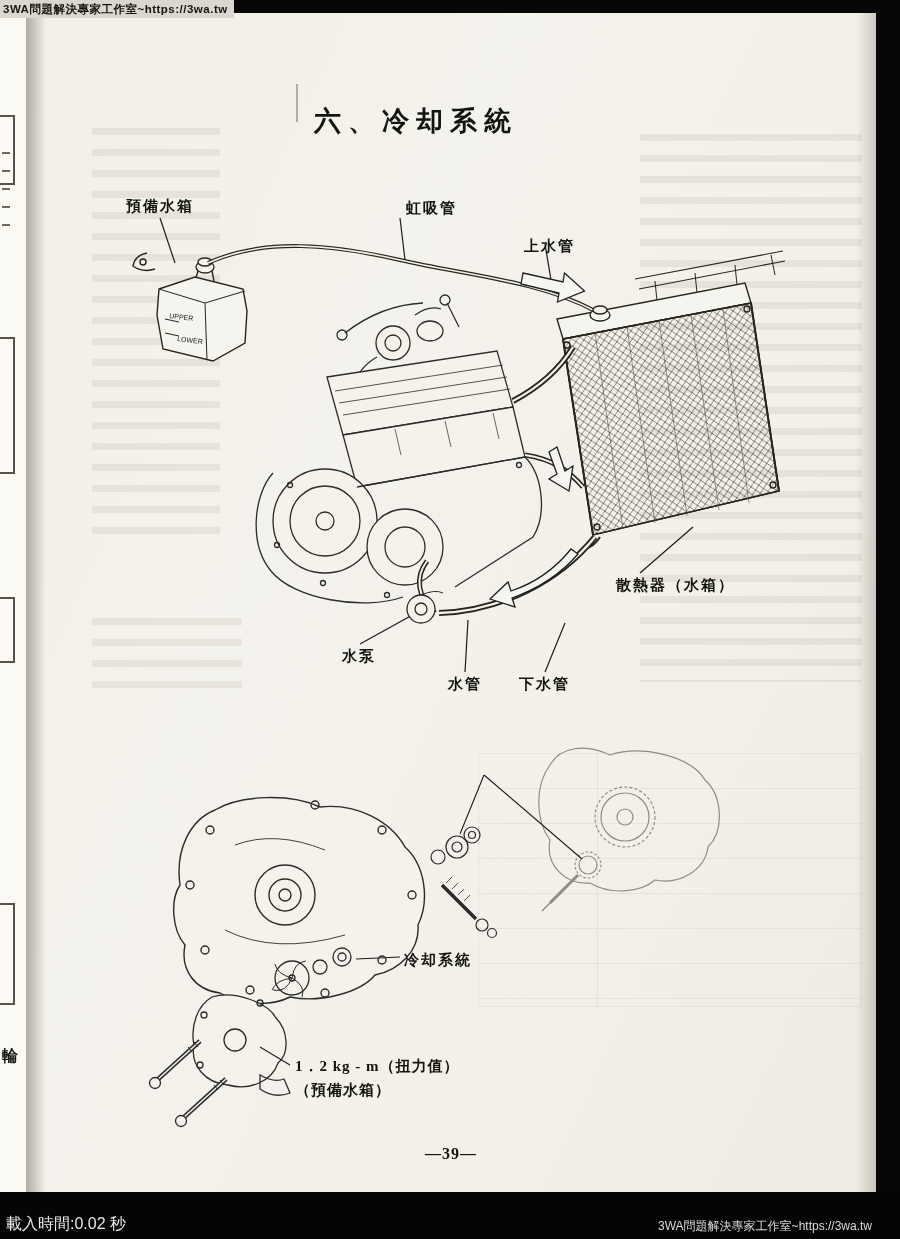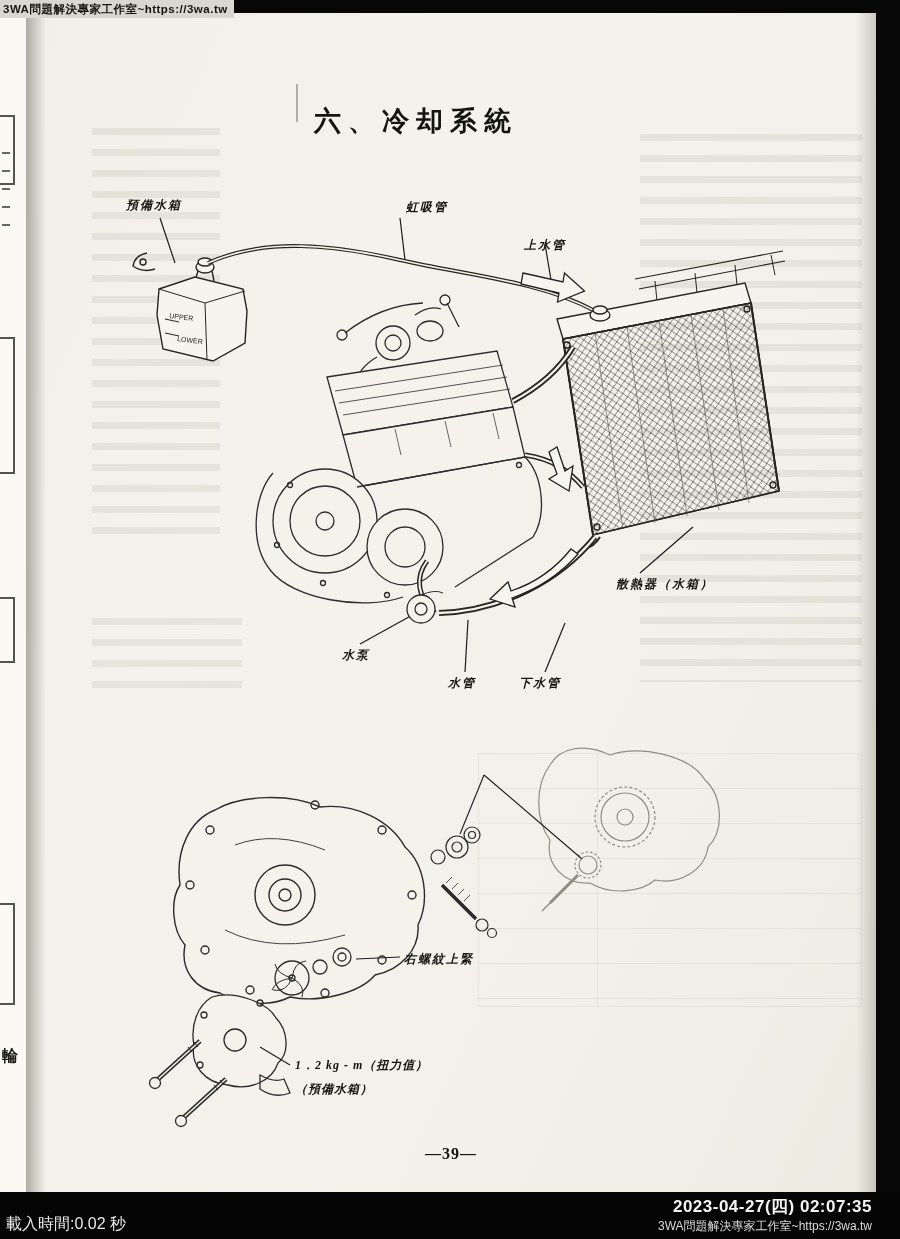--- a/index.html
+++ b/index.html
@@ -63,21 +63,21 @@
   
   .page-title {
     position:absolute; left:26px; top:103px; width:780px; z-index:3;
     margin:0; text-align:center;
     font-family:"Liberation Serif", serif;
     font-size:27px; font-weight:bold; letter-spacing:7px; color:#14140f;
   }
   .dlabel {
     position:absolute; z-index:3; color:#14140f;
     font-family:"Liberation Serif", serif;
-    font-size:12px; font-weight:bold; letter-spacing:2px; white-space:nowrap;font-style:italic;
+    font-size:15px; font-weight:bold; letter-spacing:2px; white-space:nowrap;
   }
   .dlabel.small-sp { letter-spacing:1px; }
   .page-number {
     position:absolute; left:26px; top:1145px; width:850px; z-index:3; text-align:center;
     font-family:"Liberation Serif", serif; font-size:16px; font-weight:bold; color:#14140f;
     letter-spacing:1px;
   }
 
   
   .diagram-svg { position:absolute; z-index:2; }
@@ -123,21 +123,21 @@
   <h1 class="page-title">六、冷却系統</h1>
 
   <span class="dlabel" style="left:126px; top:197px;">預備水箱</span>
   <span class="dlabel" style="left:372px; top:199px;padding-left:34px;">虹吸管</span>
   <span class="dlabel" style="left:524px; top:237px;">上水管</span>
   <span class="dlabel" style="left:616px; top:576px;">散熱器（水箱）</span>
   <span class="dlabel" style="left:342px; top:647px;">水泵</span>
   <span class="dlabel" style="left:448px; top:675px;">水管</span>
   <span class="dlabel" style="left:519px; top:675px;">下水管</span>
 
-  <span class="dlabel" style="left:404px; top:951px;">右螺紋上緊</span>
+  <span class="dlabel" style="left:404px; top:951px;">冷却系統</span>
   <span class="dlabel small-sp" style="left:295px; top:1057px;">1．2 kg - m（扭力值）</span>
   <span class="dlabel small-sp" style="left:295px; top:1081px;">（預備水箱）</span>
 
   <svg class="diagram-svg" style="left:95px; top:215px;" width="710" height="510" viewBox="0 0 710 510">
     <defs>
       <pattern id="radGrid" width="8" height="8" patternUnits="userSpaceOnUse" patternTransform="rotate(-11)">
         <path d="M0,0 L8,8 M8,0 L0,8" stroke="#4a473f" stroke-width="0.7"></path>
       </pattern>
     </defs>
 
@@ -312,17 +312,16 @@
       <path d="M364,40 L462,124"></path>
       <path d="M280,222 L236,224"></path>
       <path d="M170,330 L140,312"></path>
     </g>
   </svg>
 
   <div class="page-number">—39—</div>
 
   <div class="bottombar">
     <div class="load-time">載入時間:0.02 秒</div>
-    <div class="timestamp">2023-04-27(四) 02:07:35</div>
     <div class="site-url">3WA問題解決專家工作室~https://3wa.tw</div>
   </div>
 
 </div>
 
 </body></html>

